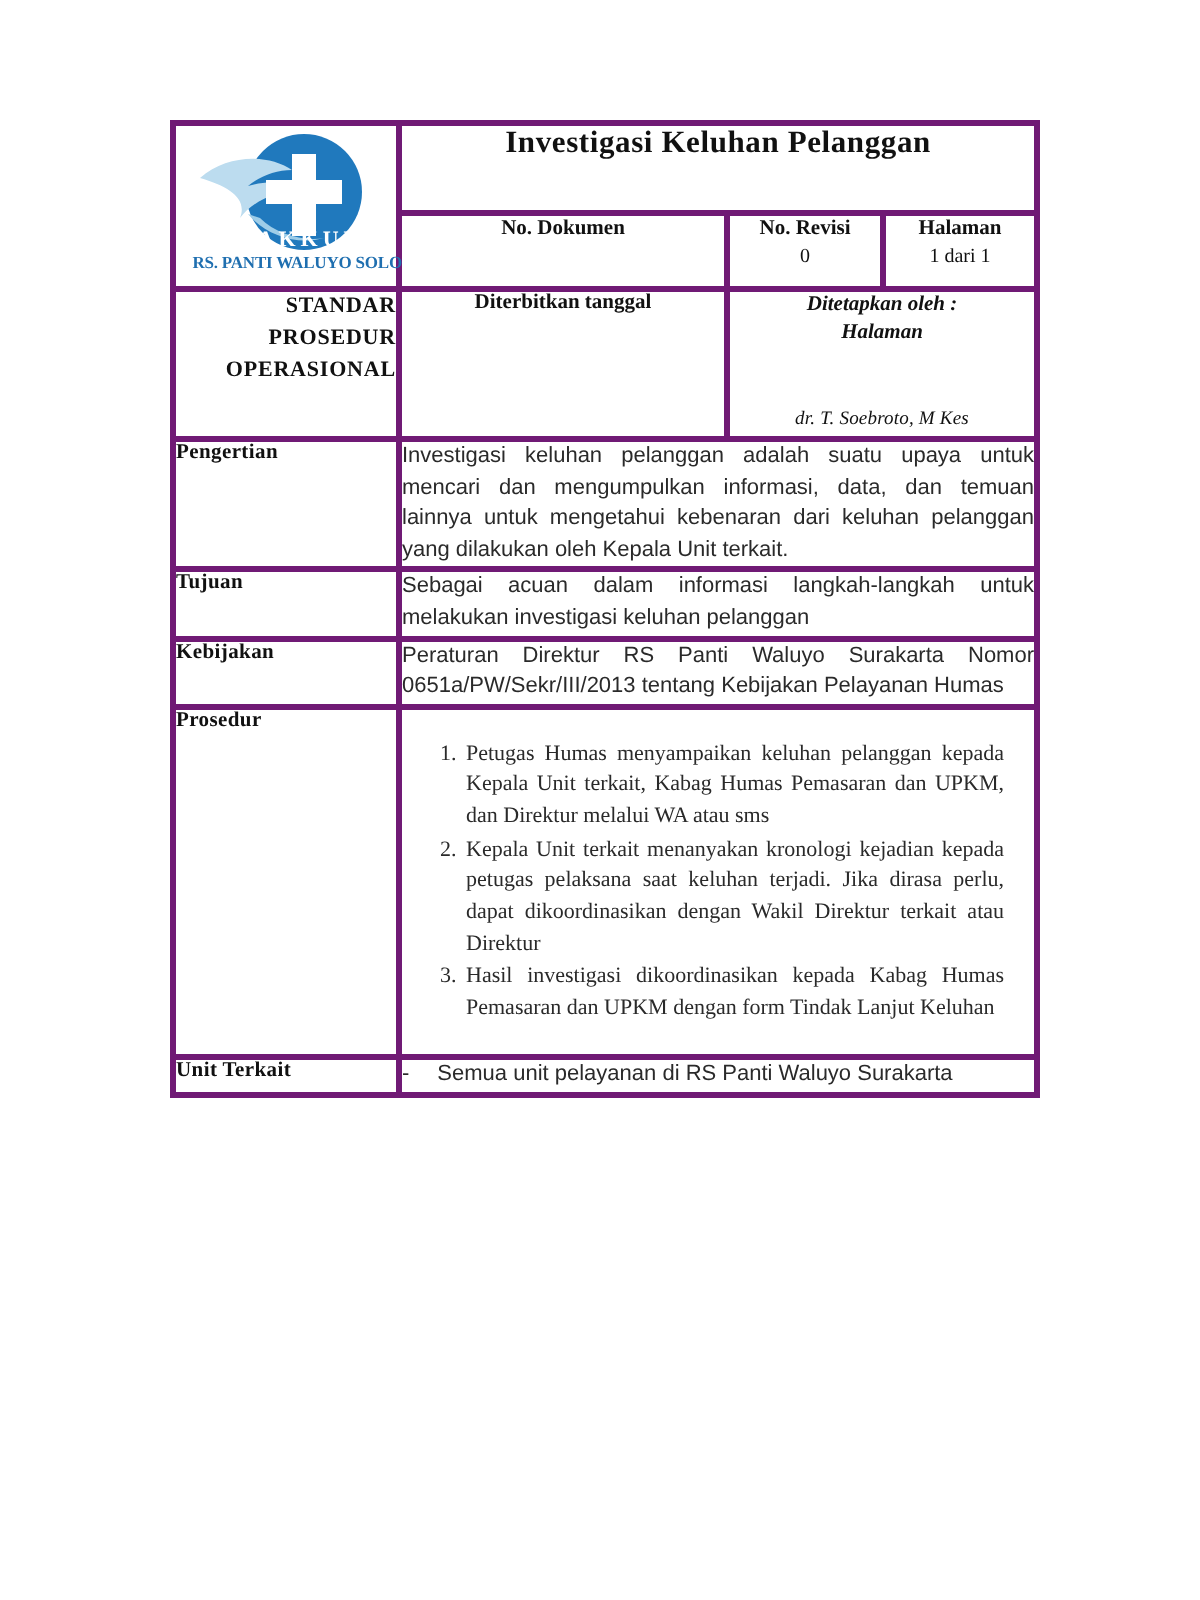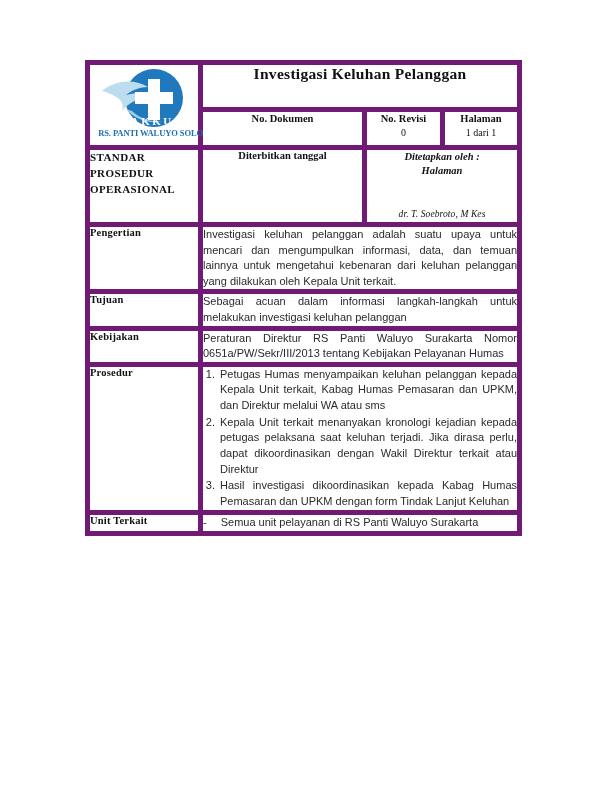--- a/index.html
+++ b/index.html
@@ -24,21 +24,21 @@
 
   .doc-table {
     position: absolute;
     left: 85px;
     top: 60px;
     width: 432px;
     border-collapse: collapse;
     table-layout: fixed;
   }
   .doc-table td {
-    border: 5px solid #701a75;
+    border: 3px solid #701a75;
     padding: 0;
     vertical-align: top;
   }
 
   
   .logo-cell {
     width: 113px;
     text-align: center;
     vertical-align: top;
     padding: 0;
@@ -58,21 +58,21 @@
     font-weight: bold;
     font-size: 8.5px;
     color: #1f6fb0;
     letter-spacing: -0.1px;
     text-align: right;
     margin-top: -9px;
     white-space: nowrap;
   }
 
   .spo-cell {
-    text-align: left;
+    text-align: right;
     vertical-align: middle;
     font-weight: bold;
     font-size: 11px;
     letter-spacing: 0.4px;
     line-height: 1.45;
     color: #111;
     padding: 6px 2px 8px 2px;
   }
 
   .title-cell {
@@ -150,23 +150,24 @@
     font-family: "Liberation Sans", sans-serif;
     font-size: 11px;
     line-height: 1.42;
     color: #2a2a2a;
     padding: 6px 7px 7px 8px;
     text-align: justify;
     vertical-align: top;
   }
 
   ol.proc {
-    margin: 0;
+    margin: 15px;
     padding: 0 0 0 15px;
     list-style-position: outside;
+    font-family: Liberation Serif, serif;
   }
   ol.proc li {
     margin: 0 0 1px 0;
     padding-left: 2px;
     text-align: justify;
   }
 
   .dash-item {
     display: flex;
     gap: 14px;

